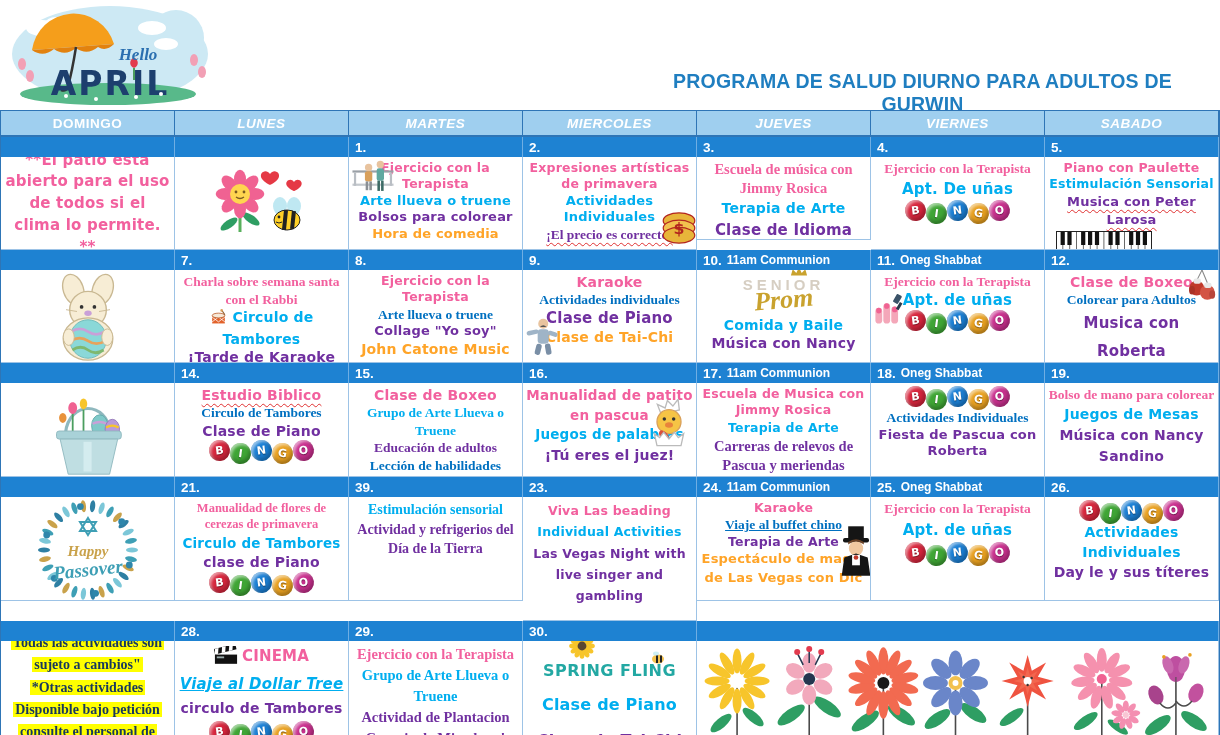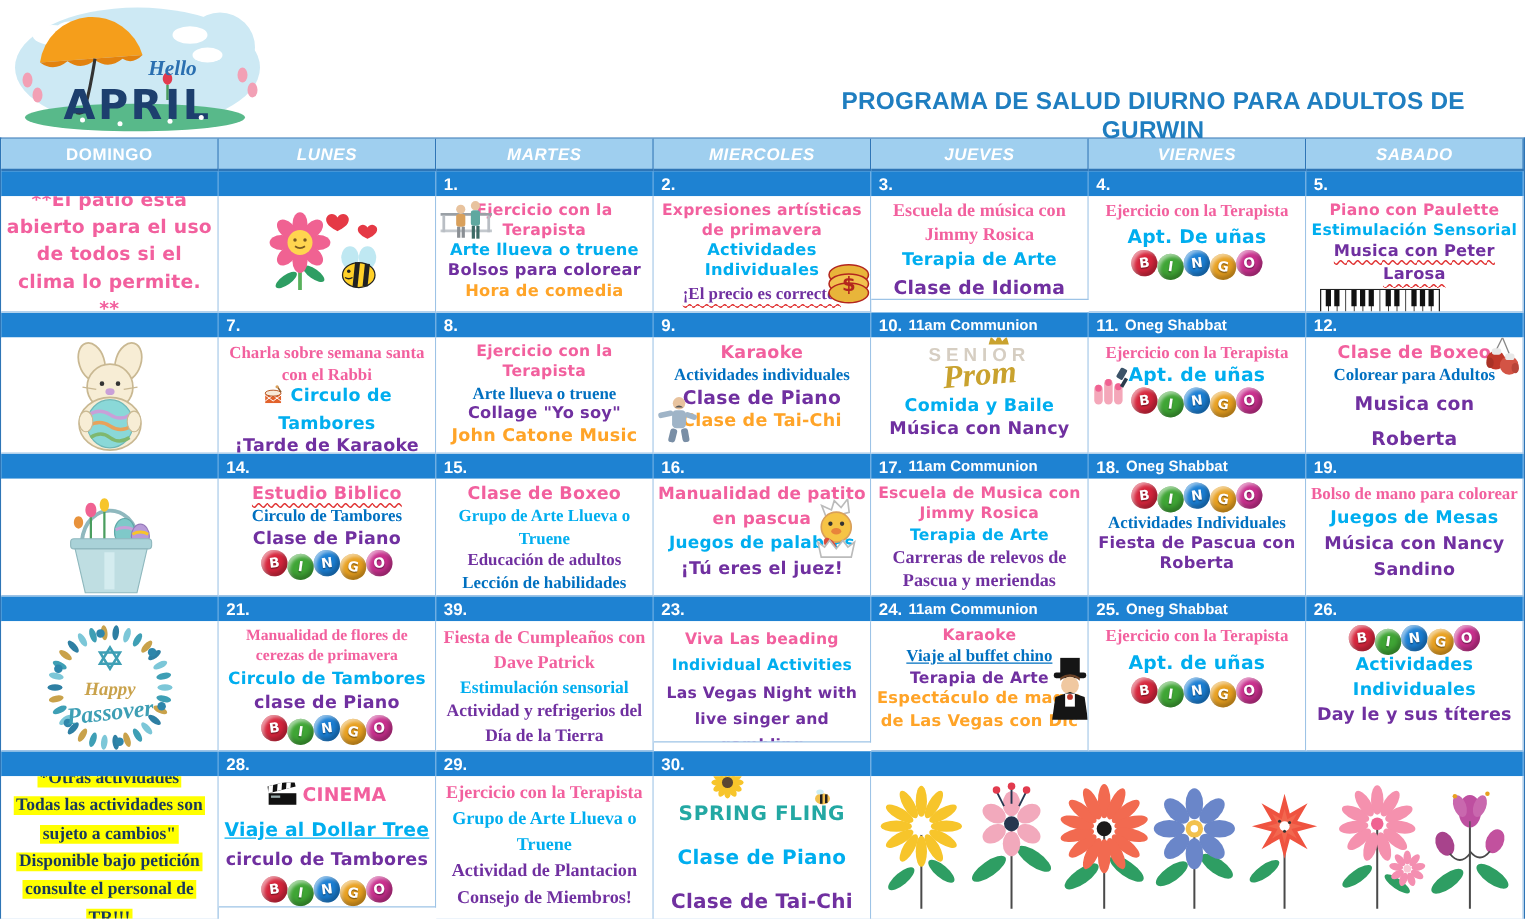--- a/index.html
+++ b/index.html
@@ -536,25 +536,24 @@
           <span class="bingo">
             <span class="ball" style="background:#D7263D">B</span>
             <span class="ball" style="background:#3FA535">I</span>
             <span class="ball" style="background:#1B7FD4">N</span>
             <span class="ball" style="background:#E8A020">G</span>
             <span class="ball" style="background:#C9308E">O</span>
           </span>
         </div>
       </div>
       <div class="cell" style="height: 104px;">
-        <div class="line fs" style="color: rgb(242, 96, 158); font-size: 14.5px; line-height: 1.4;"><span>Fiesta de Cumpleaños con Dave Patrick</span></div>
         <div class="line fs" style="color: rgb(0, 174, 239); font-size: 14px; line-height: 1.4;"><span>Estimulación sensorial</span></div>
         <div class="line fs" style="color: rgb(112, 48, 160); font-size: 14px; line-height: 1.4;"><span>Actividad y refrigerios del Día de la Tierra</span></div>
       </div>
-      <div class="cell" style="height: 97px; align-items: center;">
+      <div class="cell" style="height: 124px; align-items: center;">
         <div class="line fc" style="color: rgb(242, 96, 158); line-height: 1.7;"><span>Viva Las beading</span></div>
         <div class="line fc" style="color: rgb(0, 174, 239); line-height: 1.7;"><span>Individual Activities</span></div>
         <div class="line fc" style="color: rgb(112, 48, 160); line-height: 1.7;"><span>Las Vegas Night with live singer and gambling</span></div>
       </div>
       <div class="cell" style="height: 104px;">
         <div class="fl mrx"><svg width="40" height="52" viewBox="0 0 30 40">
     <rect x="9" y="1" width="12" height="10" fill="#151515"></rect>
             <rect x="5" y="10" width="20" height="3.5" rx="1.5" fill="#151515"></rect>
     <circle cx="15" cy="18" r="5.5" fill="#F0C8A0"></circle>
             <path d="M9,15 q6,-5 12,0 l0,-2 q-6,-4 -12,0 Z" fill="#6B4226"></path>
@@ -598,36 +597,36 @@
         <span class="dnum">28.</span>
       </div>
       <div class="strip">
         <span class="dnum">29.</span>
       </div>
       <div class="strip">
         <span class="dnum">30.</span>
       </div>
       <div class="strip" style="grid-column: span 3;"></div>
       <div class="cell center" style="height: 115px;">
+        <div class="line fs" style="color: rgb(23, 55, 94); font-size: 14px; line-height: 1.6;"><span class="hl">Todas las actividades son sujeto a cambios"</span></div>
         <div class="line fs" style="color: rgb(23, 55, 94); font-size: 14px; line-height: 1.6;"><span class="hl">*Otras actividades</span></div>
-        <div class="line fs" style="color: rgb(23, 55, 94); font-size: 14px; line-height: 1.6;"><span class="hl">Todas las actividades son sujeto a cambios"</span></div>
         <div class="line fs" style="color: rgb(23, 55, 94); font-size: 14px; line-height: 1.6;"><span class="hl">Disponible bajo petición consulte el personal de TR!!!</span></div>
       </div>
       <div class="cell" style="height: 105px; justify-content: center;">
         <div class="line fc" style="color: rgb(242, 96, 158); font-size: 15px; line-height: 1.6;"><div class="inl"><svg width="24" height="19" viewBox="0 0 26 20">
     <g transform="rotate(-14 5 8)">
                 <rect x="1" y="2" width="24" height="6" fill="#111"></rect>
     <rect x="3" y="2" width="4" height="6" fill="#fff" transform="skewX(-18)"></rect>
                 <rect x="11" y="2" width="4" height="6" fill="#fff" transform="skewX(-18)"></rect>
                 <rect x="19" y="2" width="4" height="6" fill="#fff" transform="skewX(-18)"></rect>
               </g>
     <rect x="1" y="9" width="24" height="10" fill="#111"></rect>
               <rect x="3" y="11" width="8" height="2" fill="#9aa"></rect>
             </svg></div><span>CINEMA</span></div>
-        <div class="line fc u" style="color: rgb(0, 174, 239); font-size: 15px; line-height: 1.7;"><span>Viaje al Dollar Tree</span></div>
+        <div class="line fc u" style="color: rgb(0, 174, 239); font-size: 15px; line-height: 1.7; font-style: italic;"><span>Viaje al Dollar Tree</span></div>
         <div class="line fc" style="color: rgb(112, 48, 160); font-size: 14px; line-height: 1.7;"><span>circulo de Tambores</span></div>
         <div class="img">
           <span class="bingo">
             <span class="ball" style="background:#D7263D">B</span>
             <span class="ball" style="background:#3FA535">I</span>
             <span class="ball" style="background:#1B7FD4">N</span>
             <span class="ball" style="background:#E8A020">G</span>
             <span class="ball" style="background:#C9308E">O</span>
           </span>
         </div>

